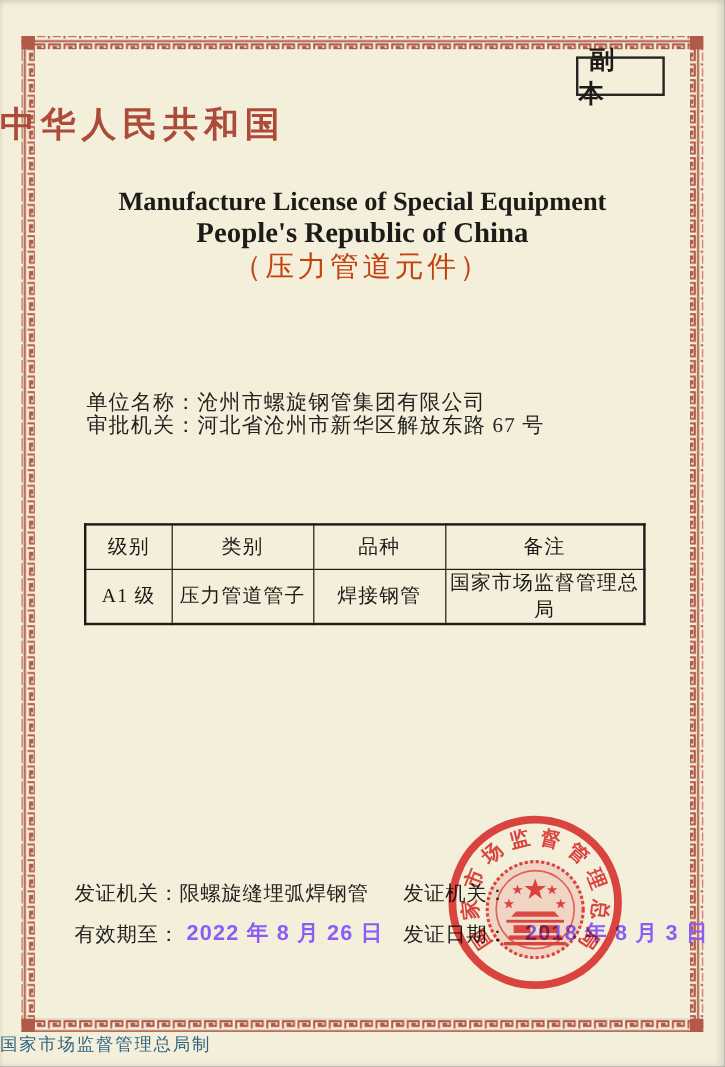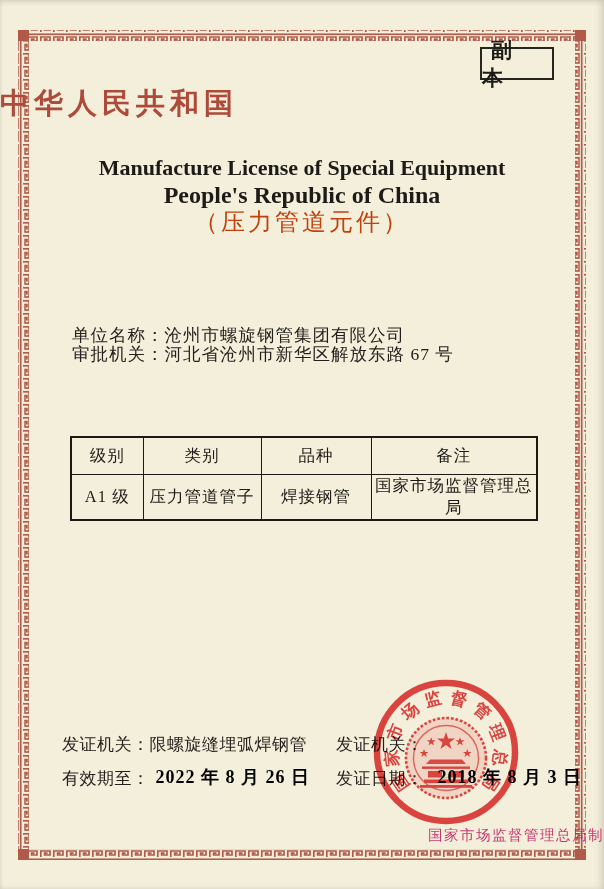--- a/index.html
+++ b/index.html
@@ -40,28 +40,28 @@
     border:1.6px solid #1c1a16;text-align:center;padding:0;letter-spacing:1px;
   }
   table.scope-table{border:2.5px solid #1c1a16;}
   table.scope-table th{height:36px;font-weight:normal;}
   table.scope-table td{height:40px;}
   .bfield{font-size:17px;letter-spacing:.5px;}
   .bl1{top:733px;left:62px;}
   .bl2{top:766px;left:62px;}
   .br1{top:733px;left:336px;}
   .br2{top:766px;left:336px;}
-  .typed{font-family:Liberation Serif, serif;font-size:18px;font-weight:600;letter-spacing:1px;color:#000000;position:relative;top:-1px;}
+  .typed{font-family:Liberation Sans, sans-serif;font-size:18px;font-weight:600;letter-spacing:1px;color:#8b5cf6;position:relative;top:-1px;}
   .br2 .typed{margin-left:14px;}
   .bl2 .typed{margin-left:6px;}
   .seal{position:absolute;left:370px;top:676px;mix-blend-mode:multiply;opacity:.93;}
   .seal-ch{font-size:16.5px;font-weight:bold;font-family:"Liberation Serif",serif;}
   .footer{
-    top:826px;left:0;width:100%;text-align:right;font-size:14.5px;letter-spacing:1.5px;
-    color:#be185d;opacity:.85;font-family:"Liberation Sans",sans-serif;
+    top:861px;left:0;width:100%;text-align:left;font-size:14.5px;letter-spacing:1.5px;
+    color:#0c4a6e;opacity:.85;font-family:"Liberation Sans",sans-serif;
   }
 </style>
 </head>
 <body>
 
 <div class="page">
 
   <svg class="frame" width="604" height="889" viewBox="0 0 604 889">
     <defs>
       <pattern id="gkh" width="13" height="11" patternUnits="userSpaceOnUse">

